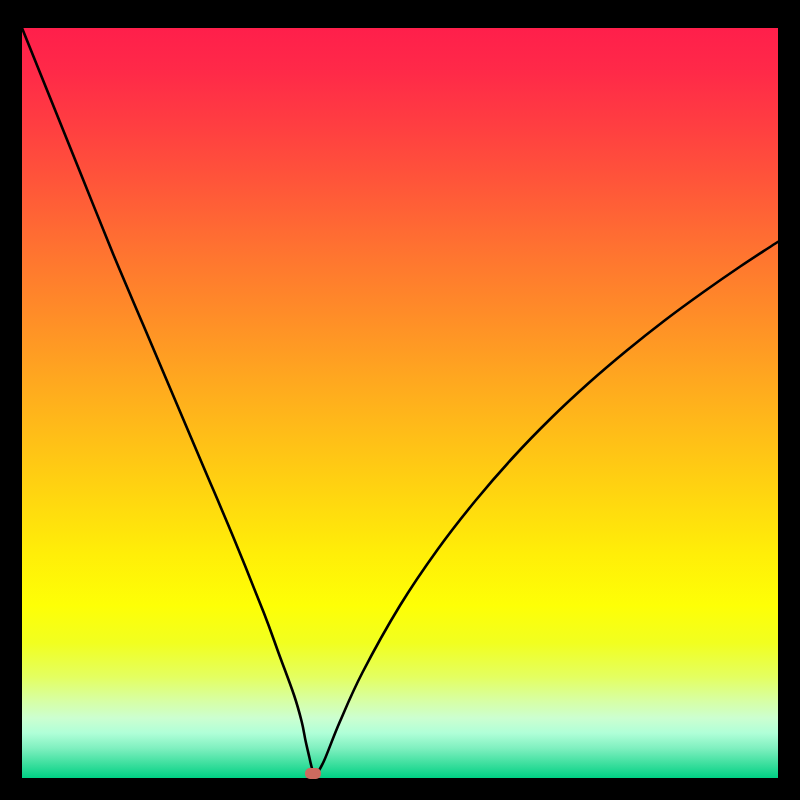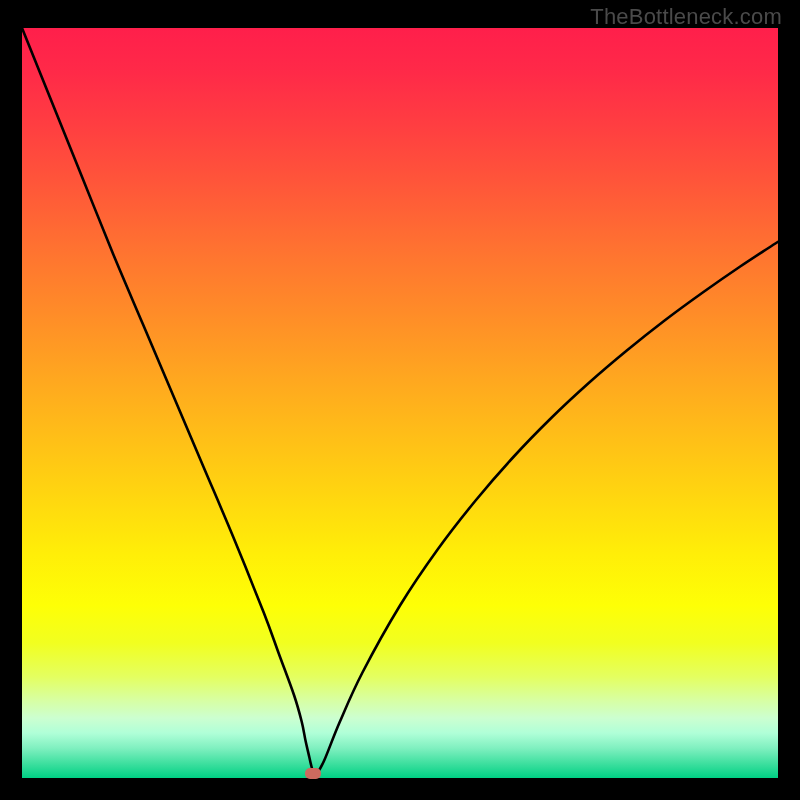--- a/index.html
+++ b/index.html
@@ -59,20 +59,19 @@
     width: 16px;
     height: 11px;
     border-radius: 5px;
     background: #cc6a5f;
   }
 </style>
 </head>
 <body>
 
 <div class="frame">
-  <div class="watermark">TheBottleneck.com</div>
   <div class="plot">
     <svg class="curve" viewBox="0 0 756 750" preserveAspectRatio="none">
       <path fill="none" stroke="#000" stroke-width="2.6" stroke-linejoin="round" stroke-linecap="round" d="M 0 0 C 5.04 12.5, 20.160000000000004 50, 30.240000000000002 75 C 40.32 100, 50.400000000000006 125, 60.480000000000004 150 C 70.56 175, 80.64 200.625, 90.72 225 C 100.8 249.375, 110.88000000000001 272.5, 120.96000000000001 296.25 C 131.04000000000002 320, 141.12 343.75, 151.20000000000002 367.5 C 161.28000000000003 391.25, 171.36 415, 181.44 438.75 C 191.51999999999998 462.5, 201.6 485.625, 211.68 510 C 221.76000000000002 534.375, 234.36 565.625, 241.92000000000002 585 C 249.48000000000002 604.375, 252.00000000000003 612.5, 257.04 626.25 C 262.08000000000004 640, 268.38 656.25, 272.15999999999997 667.5 C 275.93999999999994 678.75, 277.83 686.25, 279.71999999999997 693.75 C 281.60999999999996 701.25, 282.24 706.625, 283.5 712.5 C 284.76 718.375, 286.27200000000005 724.625, 287.28000000000003 729 C 288.288 733.375, 288.7919999999999 736, 289.54799999999994 738.75 C 290.304 741.5, 290.934 744.375, 291.81600000000003 745.5 C 292.69800000000004 746.625, 293.076 747.75, 294.84000000000003 745.5 C 296.60400000000004 743.25, 298.62000000000006 740.5, 302.40000000000003 732 C 306.18 723.5, 311.21999999999997 709, 317.52 694.5 C 323.82 680, 330.12 664.5, 340.2 645 C 350.28 625.5, 365.4 598.125, 378 577.5 C 390.6 556.875, 403.20000000000005 538.75, 415.8 521.25 C 428.4 503.75, 440.99999999999994 487.875, 453.59999999999997 472.5 C 466.2 457.125, 478.80000000000007 442.75, 491.40000000000003 429 C 504 415.25, 516.5999999999999 402.375, 529.1999999999999 390 C 541.8 377.625, 554.4 366, 567 354.75 C 579.6 343.5, 592.2 332.87500000000006, 604.8000000000001 322.50000000000006 C 617.4000000000001 312.12500000000006, 630 302.125, 642.6 292.5 C 655.2 282.875, 667.8 273.75, 680.4 264.75 C 693 255.75, 705.5999999999999 246.99999999999994, 718.1999999999999 238.49999999999994 C 730.8 229.99999999999994, 749.7 217.875, 756 213.75"></path>
     </svg>
     <div class="marker" style="left: 283.06px; top: 740px;"></div>
   </div>
 </div>
 
 </body></html>

